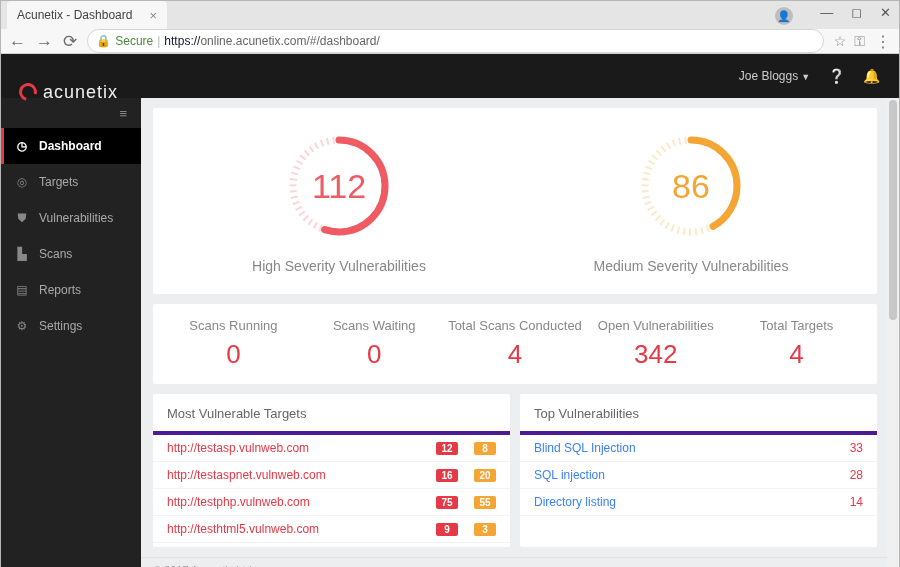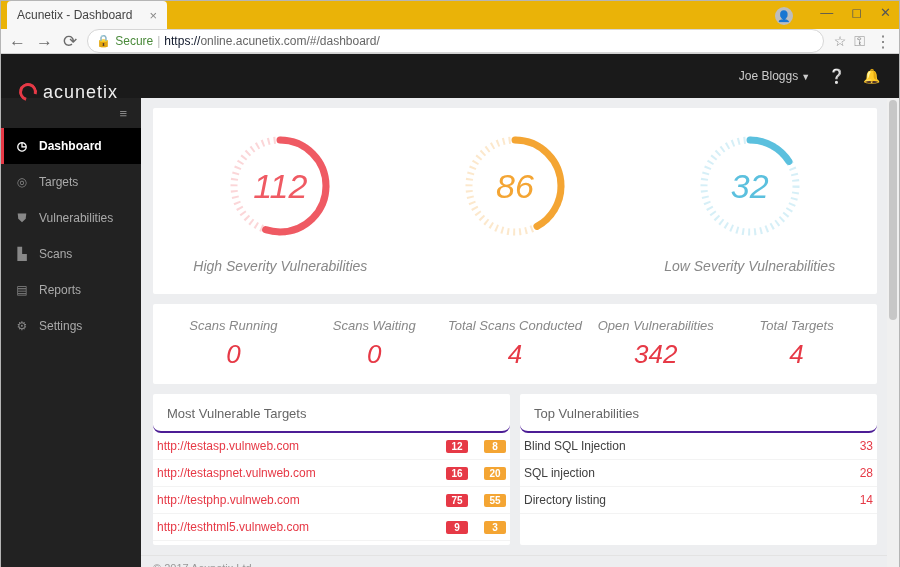--- a/index.html
+++ b/index.html
@@ -1,20 +1,20 @@
 <!DOCTYPE html>
 <html><head>
 <meta charset="utf-8">
 <style>
 * { box-sizing: border-box; margin: 0; padding: 0; }
 body { font-family: -apple-system, "Segoe UI", Arial, sans-serif; background: #d9d9d9; width: 900px; height: 567px; overflow: hidden; font-size: 13px; color: #555; }
 
 
 .chrome { width: 100%; height: 100%; background: #fff; border: 1px solid #b5b5b5; display: flex; flex-direction: column; }
-.tabs-row { height: 32px; background: #eab308; display: flex; align-items: flex-end; position: relative; }
+.tabs-row { height: 32px; background: #e5e5e5; display: flex; align-items: flex-end; position: relative; }
 .tab { height: 28px; width: 160px; background: #f7f7f7; margin-left: 6px; border-top-left-radius: 4px; border-top-right-radius: 4px; display: flex; align-items: center; padding: 0 10px; font-size: 12px; color: #444; justify-content: space-between; }
 .tab-close { color: #888; font-size: 13px; }
 .profile-dot { position: absolute; right: 106px; top: 6px; width: 18px; height: 18px; border-radius: 50%; background: #bdbdbd; display: flex; align-items: center; justify-content: center; color: #fff; font-size: 11px; }
 .win-ctrls { position: absolute; right: 8px; top: 4px; display: flex; gap: 18px; color: #555; font-size: 13px; }
 .addr-bar { height: 32px; background: #f7f7f7; border-bottom: 1px solid #d0d0d0; display: flex; align-items: center; padding: 0 8px; gap: 10px; }
 .nav-btn { color: #6b6b6b; font-size: 17px; }
 .addr-input { flex: 1; height: 24px; border: 1px solid #d6d6d6; border-radius: 12px; background: #fff; display: flex; align-items: center; padding: 0 8px; font-size: 12px; color: #4a8a3a; gap: 4px; }
 .lock { color: #3b9c3b; font-size: 12px; }
 .url { color: #666; }
 .addr-right { display:flex; gap:8px; color:#888; font-size:14px;}
@@ -34,42 +34,42 @@
 .sb-item { height: 36px; display: flex; align-items: center; padding-left: 14px; gap: 10px; cursor: pointer; }
 .sb-item.active { background: #000; color: #fff; font-weight: 600; border-left: 3px solid #e63946; padding-left:11px;}
 .sb-ico { width: 14px; text-align:center; color:#888; font-size:12px;}
 .sb-item.active .sb-ico { color:#fff;}
 
 .main { flex: 1; background: #edeef0; position: relative; overflow: hidden; }
 .scroll { position: absolute; right: 0; top: 0; bottom: 0; width: 12px; background: #f0f0f0; }
 .scroll-thumb { position: absolute; left: 2px; right: 2px; top: 2px; height: 220px; background: #c7c7c7; border-radius: 4px;}
 .content { padding: 10px 22px 10px 12px; display: flex; flex-direction: column; gap: 10px; }
 
-.card { background: #fff; border-radius: 2px; font-style: italic; }
+.card { background: #fff; border-radius: 2px; }
 .gauges { display: flex; padding: 24px 10px 20px; }
 .gauge-col { flex: 1; display: flex; flex-direction: column; align-items: center; gap: 18px;}
 .gauge { width: 108px; height: 108px; position: relative;}
 .ring-bg { stroke-dasharray: 2 4; }
 .gauge-num { position: absolute; inset:0; display:flex; align-items:center; justify-content:center; font-size: 34px; font-weight: 300;}
 .gauge-label { font-size: 14px; color: #888;}
 
 .stats { display: flex; padding: 14px 10px; }
 .stat { flex: 1; text-align: center;}
 .stat-label { font-size: 13px; color: #888; margin-bottom: 6px; }
 .stat-val { font-size: 26px; font-weight: 400; color: #e63946; }
 
 .two-col { display: flex; gap: 10px; }
 .panel { flex: 1; background:#fff; border-radius:2px; padding-bottom:4px;}
-.panel-h { padding: 12px 14px 10px; font-size: 13px; color:#666; border-bottom:2px solid #4c1d95;border-radius:8px;}
-.row { display: flex; justify-content: space-between; align-items:center; padding: 6px 4px; font-size: 12px; border-bottom:1px solid #f3f3f3;}
+.panel-h { padding: 12px 14px 10px; font-size: 13px; color:#666; border-bottom:4px solid #4c1d95;}
+.row { display: flex; justify-content: space-between; align-items:center; padding: 6px 14px; font-size: 12px; border-bottom:1px solid #f3f3f3;}
 .row a { color: #e63946; text-decoration: none;}
 .badges { display:flex; gap:16px;}
 .badge { min-width: 22px; padding: 1px 5px; border-radius: 2px; color:#fff; font-size:10px; text-align:center; font-weight:600;}
 .b-red { background:#e63946;} .b-org { background:#f4a533;}
-.vuln-name { color:#404040; }
+.vuln-name { color:#3b82f6; }
 .vuln-count { color:#e63946; font-weight:500;}
 
 .footer { height: 24px; background:#edeef0; padding-left:12px; font-size:11px; color:#999; display:flex; align-items:center; border-top:1px solid #e3e3e3;}
 </style>
 </head>
 <body>
 
 <div class="chrome">
   <div class="tabs-row">
     <div class="tab">
@@ -161,30 +161,21 @@
   <div class="gauge-label">High Severity Vulnerabilities</div>
               </div>
               <div class="gauge-col">
                 <div class="gauge">
     <svg width="108" height="108" viewBox="0 0 108 108">
       <circle cx="54" cy="54" r="46" fill="none" stroke="#f4a533" stroke-opacity="0.25" stroke-width="7" class="ring-bg"></circle>
       <circle cx="54" cy="54" r="46" fill="none" stroke="#f4a533" stroke-width="7" stroke-dasharray="121.3911401347096 289.02652413026095" transform="rotate(-90 54 54)" stroke-linecap="round"></circle>
     </svg>
     <div class="gauge-num" style="color:#f4a533">86</div>
   </div>
-              </div>
-              <div class="gauge-col">
-                <div class="gauge">
-    <svg width="108" height="108" viewBox="0 0 108 108">
-      <circle cx="54" cy="54" r="46" fill="none" stroke="#5bc0de" stroke-opacity="0.25" stroke-width="7" class="ring-bg"></circle>
-      <circle cx="54" cy="54" r="46" fill="none" stroke="#5bc0de" stroke-width="7" stroke-dasharray="46.244243860841756 289.02652413026095" transform="rotate(-90 54 54)" stroke-linecap="round"></circle>
-    </svg>
-    <div class="gauge-num" style="color:#5bc0de">32</div>
-  </div>
-  <div class="gauge-label">Low Severity Vulnerabilities</div>
+  <div class="gauge-label">Medium Severity Vulnerabilities</div>
               </div>
             </div>
           <div class="card stats" id="stats">
               <div class="stat">
                 <div class="stat-label">Scans Running</div>
                 <div class="stat-val">0</div>
               </div>
               <div class="stat">
                 <div class="stat-label">Scans Waiting</div>
                 <div class="stat-val">0</div>

